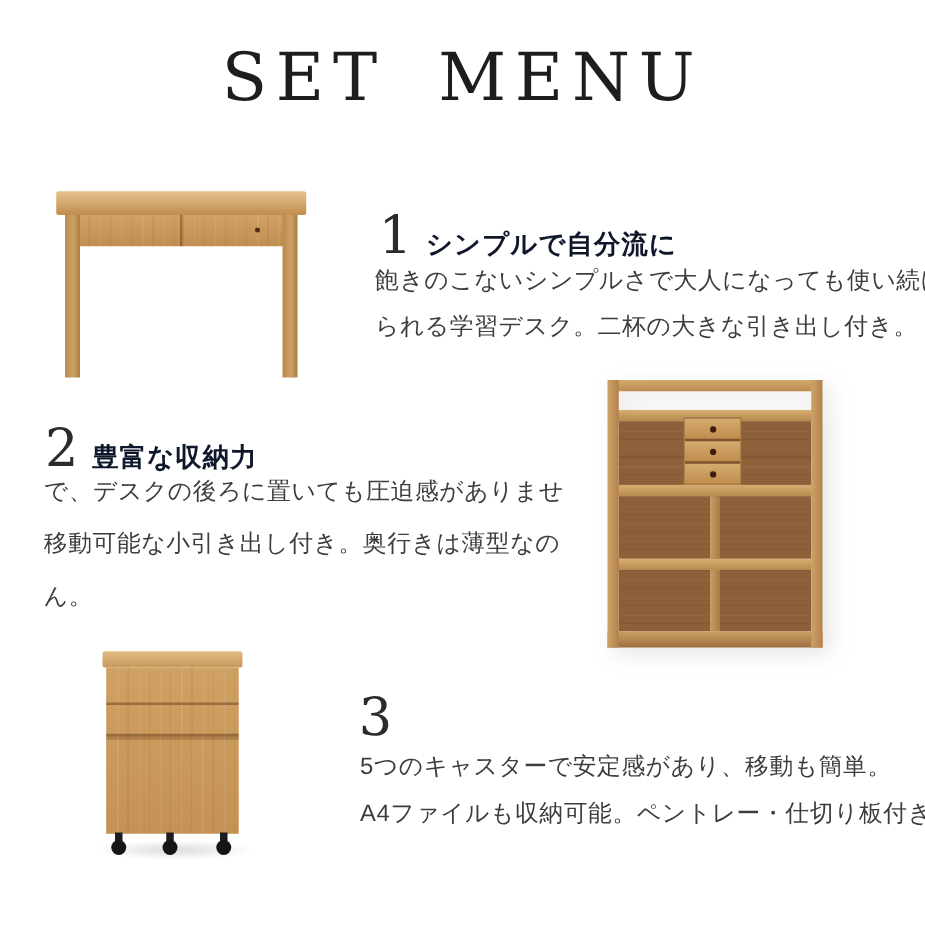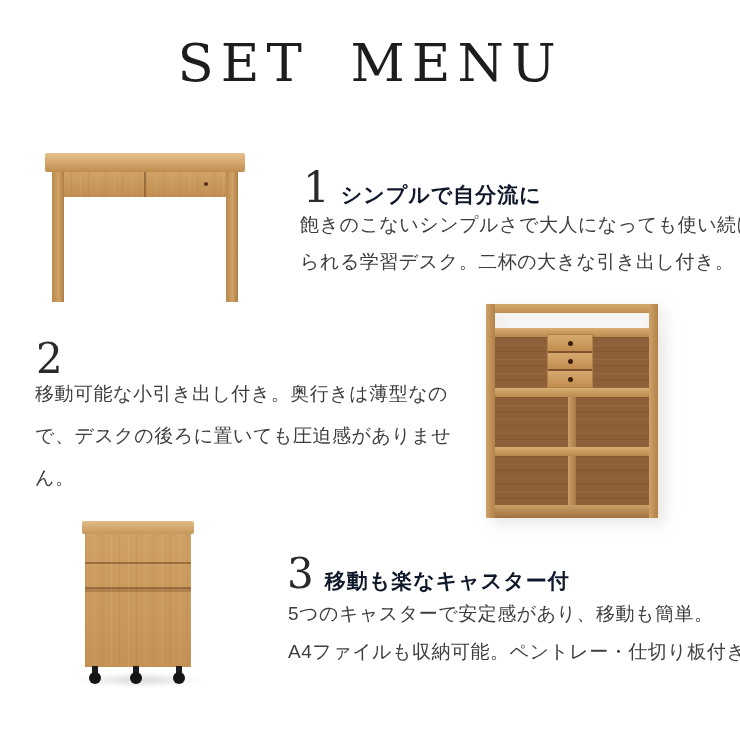--- a/index.html
+++ b/index.html
@@ -133,24 +133,25 @@
     <span class="num">1</span>
     <span class="h">シンプルで自分流に</span>
   </div>
   <div class="body-text lh37" style="left:300px;top:206px;">
     <div class="line">飽きのこないシンプルさで大人になっても使い続け</div>
     <div class="line">られる学習デスク。二杯の大きな引き出し付き。</div>
   </div>
 
   <div class="sec-head" style="left:36px;top:338px;">
     <span class="num">2</span>
+    <span class="h">豊富な収納力</span>
   </div>
   <div class="body-text lh42" style="left:35px;top:373px;">
+    <div class="line">で、デスクの後ろに置いても圧迫感がありませ</div>
     <div class="line">移動可能な小引き出し付き。奥行きは薄型なの</div>
-    <div class="line">で、デスクの後ろに置いても圧迫感がありませ</div>
     <div class="line">ん。</div>
   </div>
 
   <div class="shelf">
     <div class="shelf-rail"></div>
     <div class="shelf-board b1"></div>
     <div class="cell top grain-h"></div>
     <div class="shelf-board b2"></div>
     <div class="cell mid grain-h"></div>
     <div class="shelf-board b3"></div>
@@ -175,20 +176,19 @@
       <div class="cart-d2 grain-v"></div>
       <div class="cart-d3 grain-v"></div>
     </div>
     <div class="caster c1"></div>
     <div class="caster c2"></div>
     <div class="caster c3"></div>
   </div>
 
   <div class="sec-head" style="left:287px;top:553px;">
     <span class="num">3</span>
-    <span class="h">移動も楽なキャスター付</span>
   </div>
   <div class="body-text lh38" style="left:288px;top:595px;">
     <div class="line">5つのキャスターで安定感があり、移動も簡単。</div>
     <div class="line">A4ファイルも収納可能。ペントレー・仕切り板付き。</div>
   </div>
 
 </div>
 
 </body></html>

